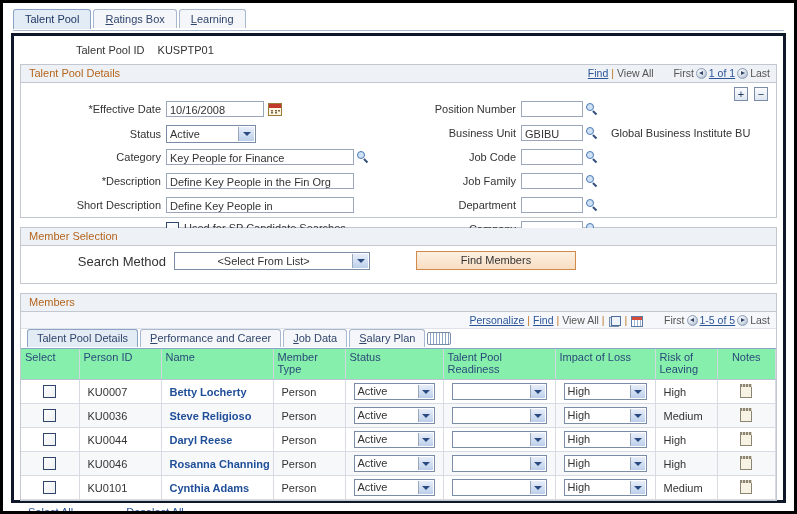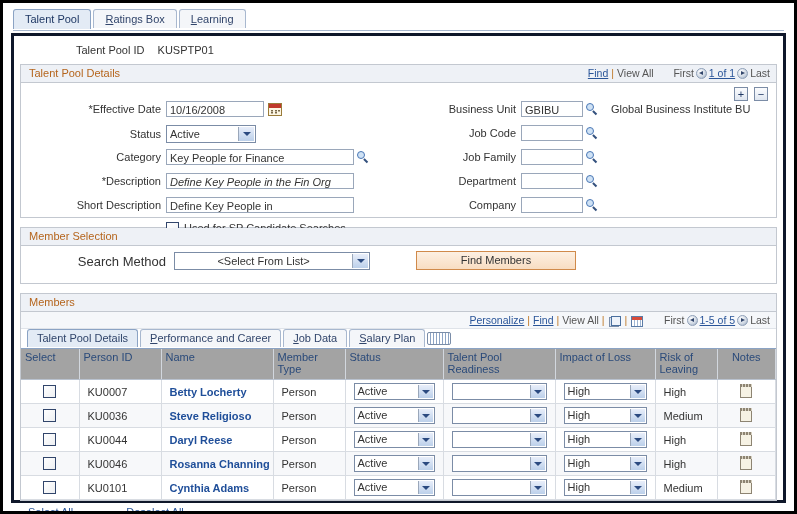--- a/index.html
+++ b/index.html
@@ -447,21 +447,21 @@
     border-radius: 2px;
   }
 
   table.grid {
     border-collapse: collapse;
     width: 100%;
     table-layout: fixed;
     font-size: 11px;
   }
   table.grid th {
-    background: #a3a3a3;
+    background: #86efac;
     color: #2a4a7a;
     font-weight: normal;
     text-align: left;
     font-size: 11px;
     padding: 2px 4px;
     border-right: 1px solid #d2d7de;
     border-bottom: 1px solid #b9c2cf;
     vertical-align: top;
     height: 26px;
     margin-top: 34px;
@@ -575,25 +575,26 @@
       <div class="details-body">
         <div class="pm-wrap">
           <span class="pmbtn">+</span>
           <span class="pmbtn">−</span>
         </div>
 
         <div class="col-left" id="detailsLeft">
             <div class="frow"><span class="flabel">*Effective Date</span><span class="finput" style="width: 98px;">10/16/2008</span><span class="cal"></span></div>
             <div class="frow"><span class="flabel">Status</span><span class="fselect" style="width: 90px;"><span>Active</span><span class="arrowbox"></span></span></div>
             <div class="frow"><span class="flabel">Category</span><span class="finput" style="width: 188px;">Key People for Finance</span><span class="mag"></span></div>
-            <div class="frow"><span class="flabel">*Description</span><span class="finput" style="width: 188px; font-style: italic;">Define Key People in the Fin Org</span></div>
+            <div class="frow"><span class="flabel">*Description</span><span class="finput" style="width: 188px;">Define Key People in the Fin Org</span></div>
             <div class="frow"><span class="flabel">Short Description</span><span class="finput" style="width: 188px;">Define Key People in</span></div>
             <div class="chk-row"><span class="chkbox"></span><span class="chk-label">Used for SP Candidate Searches</span></div>
           </div>
         <div class="col-right" id="detailsRight">
+            <div class="frow"><span class="flabel">Position Number</span><span class="finput" style="width: 62px;"></span><span class="mag"></span></div>
             <div class="frow"><span class="flabel">Business Unit</span><span class="finput" style="width: 62px;">GBIBU</span><span class="mag"></span><span class="desc-text">Global Business Institute BU</span></div>
             <div class="frow"><span class="flabel">Job Code</span><span class="finput" style="width: 62px;"></span><span class="mag"></span></div>
             <div class="frow"><span class="flabel">Job Family</span><span class="finput" style="width: 62px;"></span><span class="mag"></span></div>
             <div class="frow"><span class="flabel">Department</span><span class="finput" style="width: 62px;"></span><span class="mag"></span></div>
             <div class="frow"><span class="flabel">Company</span><span class="finput" style="width: 62px;"></span><span class="mag"></span></div>
           </div>
       </div>
     </div>
 
     <div class="groupbox">

